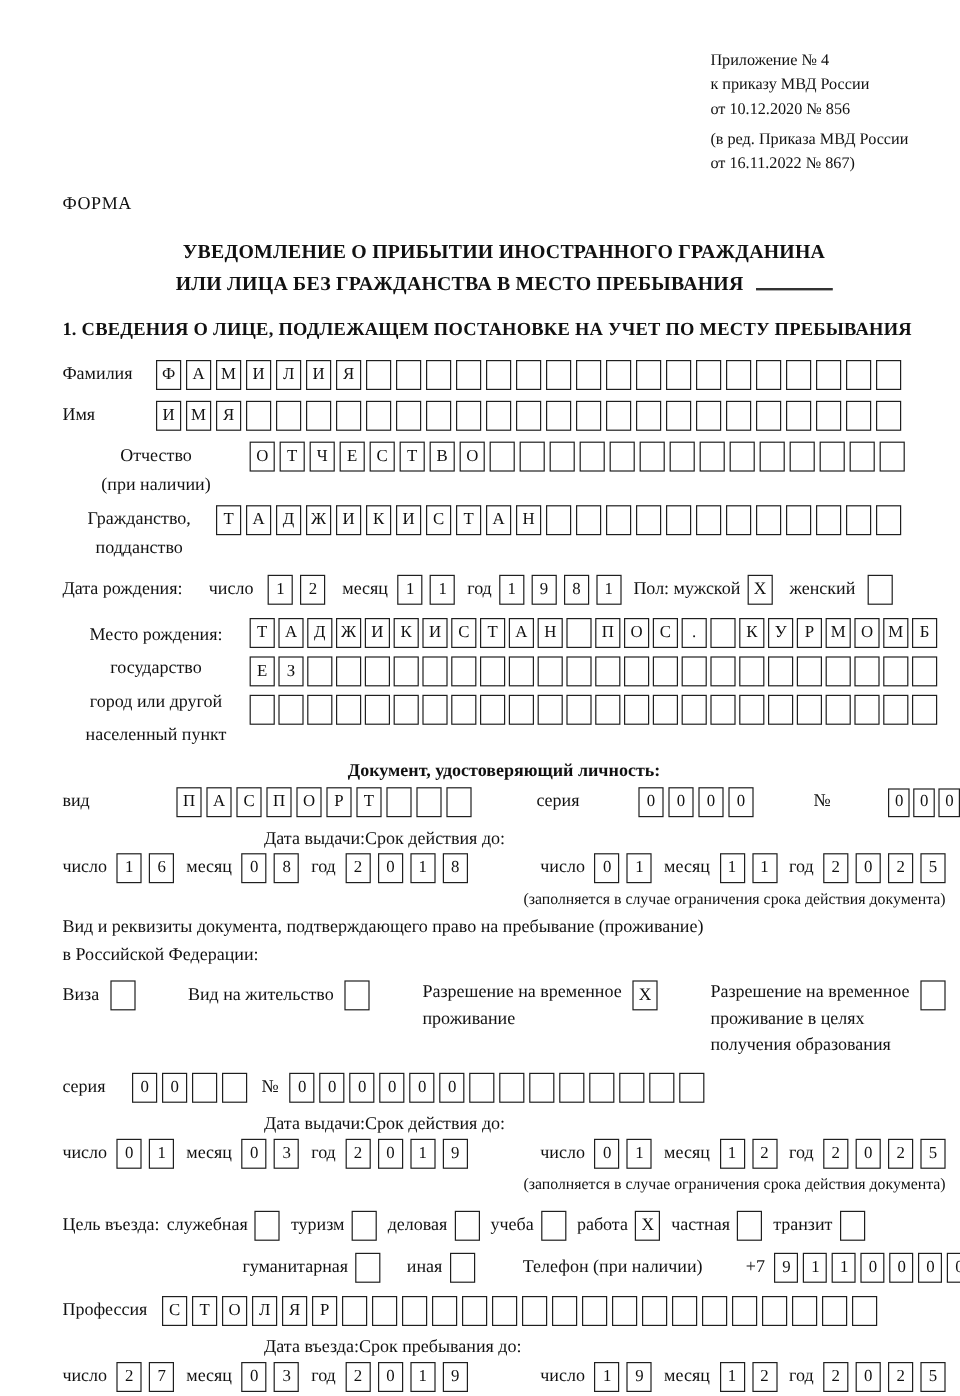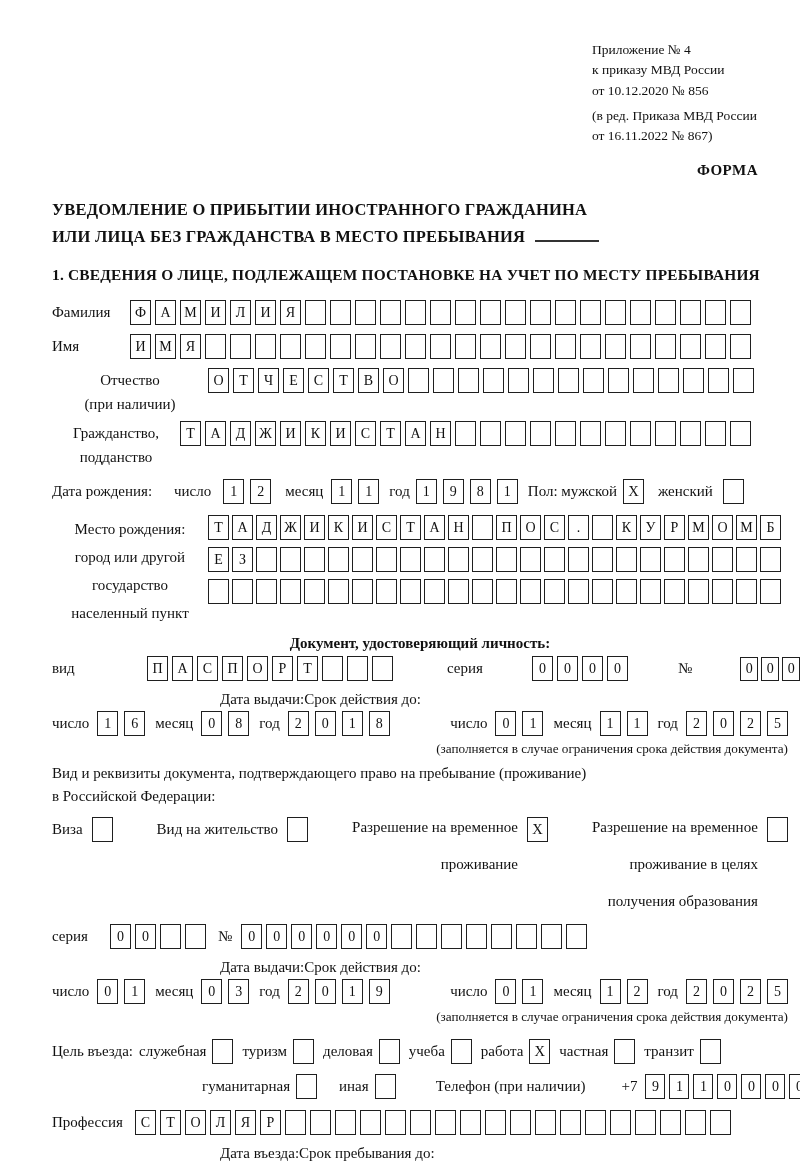--- a/index.html
+++ b/index.html
@@ -4,22 +4,22 @@
 <style>
   html,body{margin:0;padding:0;background:#ffffff;}
   body{
     width:800px;height:1163px;box-sizing:border-box;overflow:hidden;
     padding:40px 12px 10px 52px;
     font-family:"Liberation Serif","DejaVu Serif",serif;
     color:#111;font-size:15px;
   }
   .hdr-block{width:178px;margin-left:auto;margin-right:18px;font-size:13.5px;line-height:1.5;}
   .hdr-block .sub{margin-top:5px;}
-  .forma{text-align:right;margin:16px 30px 0 0;font-weight:bold;font-size:15px;letter-spacing:.5px;}
-  .title{margin-top:18px;font-weight:bold;font-size:16.5px;line-height:1.6;letter-spacing:.2px;}
+  .forma{text-align:left;margin:16px 30px 0 0;font-weight:normal;font-size:15px;letter-spacing:.5px;}
+  .title{margin-top:18px;text-align:center;font-weight:bold;font-size:16.5px;line-height:1.6;letter-spacing:.2px;}
   .title-underline{display:inline-block;width:64px;border-bottom:2.2px solid #333;height:14px;margin-left:10px;}
   .sect{margin-top:16px;font-weight:bold;font-size:15.4px;letter-spacing:.2px;white-space:nowrap;}
 
   .row{display:flex;align-items:flex-start;margin-top:9px;white-space:nowrap;}
   .row.vcenter{align-items:center;}
   .lbl{font-size:15px;line-height:25px;flex:none;}
   .lbl2{font-size:15px;line-height:24px;flex:none;}
   .boxes{display:flex;gap:4px;flex:none;}
   .boxes.tight{gap:3px;}
   .boxes.compact{gap:3px;}
@@ -43,21 +43,21 @@
   .date-row{display:flex;align-items:center;margin-top:3px;white-space:nowrap;}
   .dgroup{display:flex;align-items:center;flex:none;}
   .dgroup .boxes{gap:6px;margin:0 10px 0 8px;}
   .dgroup .boxes:last-child{margin-right:0;}
   .dgroup.rightg{margin-left:auto;}
   .note{ text-align:right;font-size:13.2px;margin-top:5px;}
   .plain{margin-top:10px;font-size:15px;}
 
   .rtypes{display:flex;justify-content:space-between;align-items:flex-start;margin-top:12px;}
   .rtypes .opt{display:flex;align-items:flex-start;gap:9px;}
-  .optlines{display:flex;flex-direction:column;text-align:right;line-height:1.45;gap:15px;}
+  .optlines{display:flex;flex-direction:column;text-align:left;line-height:1.45;}
 
   .purpose{display:flex;align-items:center;margin-top:14px;white-space:nowrap;}
   .pitem{display:flex;align-items:center;gap:6px;margin-left:9px;}
   .purpose2{display:flex;align-items:center;margin-top:10px;margin-left:150px;white-space:nowrap;}
 </style>
 </head>
 <body>
 
 <div class="hdr-block">
   <div>Приложение № 4</div>
@@ -221,22 +221,22 @@
     </span>
   <span class="lbl" style="margin:0 6px 0 10px;">Пол: мужской</span>
   <span class="ckbox">X</span>
   <span class="lbl" style="margin:0 10px 0 14px;">женский</span>
   <span class="ckbox"></span>
 </div>
 
 <div class="row" style="margin-top:11px;">
   <span class="labelcol w-lg">
     <span class="lbl2" style="line-height:28px;">Место рождения:</span>
+    <span class="lbl2" style="line-height:28px;">государство</span>
     <span class="lbl2" style="line-height:28px;">город или другой</span>
-    <span class="lbl2" style="line-height:28px;">государство</span>
     <span class="lbl2" style="line-height:28px;">населенный пункт</span>
   </span>
   <span class="boxcol">
     <span class="boxes tight">
         <span class="cbox">Т</span>
         <span class="cbox">А</span>
         <span class="cbox">Д</span>
         <span class="cbox">Ж</span>
         <span class="cbox">И</span>
         <span class="cbox">К</span>

